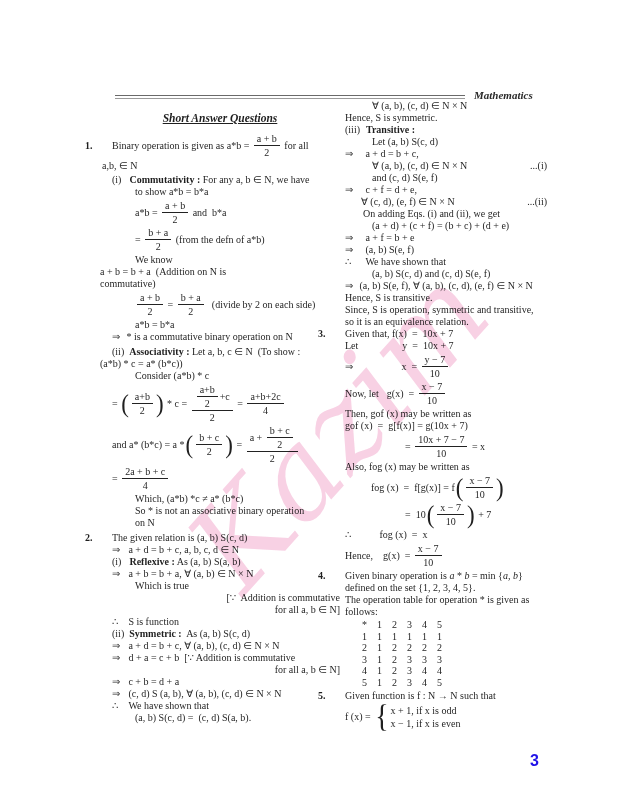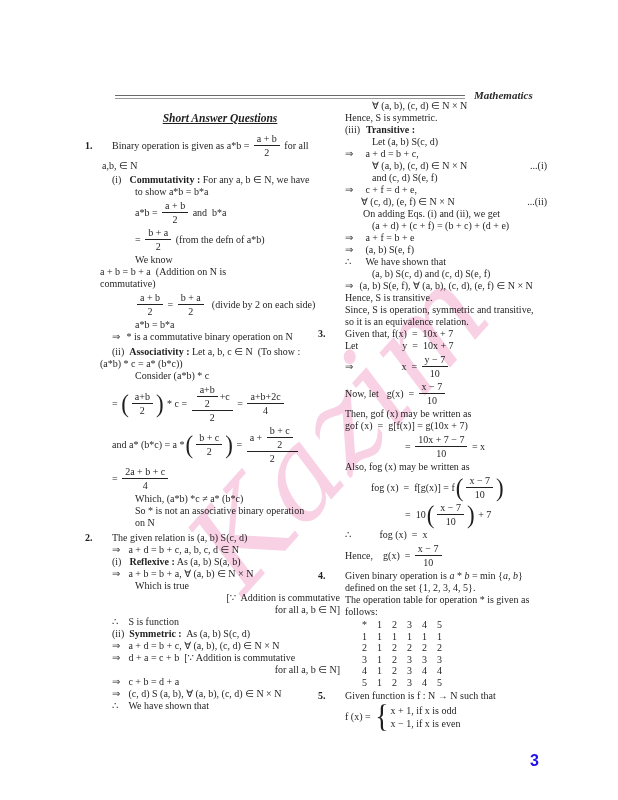--- a/index.html
+++ b/index.html
@@ -81,20 +81,21 @@
       <div class="line r"><span class="r-t">[∵  Addition is commutative</span></div>
       <div class="line r"><span class="r-t">for all a, b ∈ N]</span></div>
       <div class="line" style="margin-left: 12px;"><span class="r-t">∴</span><span class="spc" style="width: 10px;"></span><span class="r-t">S is function</span></div>
       <div class="line" style="margin-left: 12px;"><span class="r-t">(ii)</span><span class="spc" style="width: 5px;"></span><span class="r-b">Symmetric :</span><span class="r-t">  As (a, b) S(c, d)</span></div>
       <div class="line" style="margin-left: 12px;"><span class="r-t">⇒</span><span class="spc" style="width: 8px;"></span><span class="r-t">a + d = b + c, ∀ (a, b), (c, d) ∈ N × N</span></div>
       <div class="line" style="margin-left: 12px;"><span class="r-t">⇒</span><span class="spc" style="width: 8px;"></span><span class="r-t">d + a = c + b  [∵ Addition is commutative</span></div>
       <div class="line r"><span class="r-t">for all a, b ∈ N]</span></div>
       <div class="line" style="margin-left: 12px;"><span class="r-t">⇒</span><span class="spc" style="width: 8px;"></span><span class="r-t">c + b = d + a</span></div>
       <div class="line" style="margin-left: 12px;"><span class="r-t">⇒</span><span class="spc" style="width: 8px;"></span><span class="r-t">(c, d) S (a, b), ∀ (a, b), (c, d) ∈ N × N</span></div>
       <div class="line" style="margin-left: 12px;"><span class="r-t">∴</span><span class="spc" style="width: 10px;"></span><span class="r-t">We have shown that</span></div>
+      <div class="line" style="margin-left: 35px;"><span class="r-t">(a, b) S(c, d) =  (c, d) S(a, b).</span></div>
     </div>
   <div class="col right" id="col-right">
       <div class="line" style="margin-left: 27px;"><span class="r-t">∀ (a, b), (c, d) ∈ N × N</span></div>
       <div class="line"><span class="r-t">Hence, S is symmetric.</span></div>
       <div class="line"><span class="r-t">(iii)</span><span class="spc" style="width: 6px;"></span><span class="r-b">Transitive :</span></div>
       <div class="line" style="margin-left: 27px;"><span class="r-t">Let (a, b) S(c, d)</span></div>
       <div class="line"><span class="r-t">⇒</span><span class="spc" style="width: 12px;"></span><span class="r-t">a + d = b + c,</span></div>
       <div class="line" style="margin-left: 27px;"><span class="r-t">∀ (a, b), (c, d) ∈ N × N</span><span class="fill"></span><span class="r-t">...(i)</span></div>
       <div class="line" style="margin-left: 27px;"><span class="r-t">and (c, d) S(e, f)</span></div>
       <div class="line"><span class="r-t">⇒</span><span class="spc" style="width: 12px;"></span><span class="r-t">c + f = d + e,</span></div>

